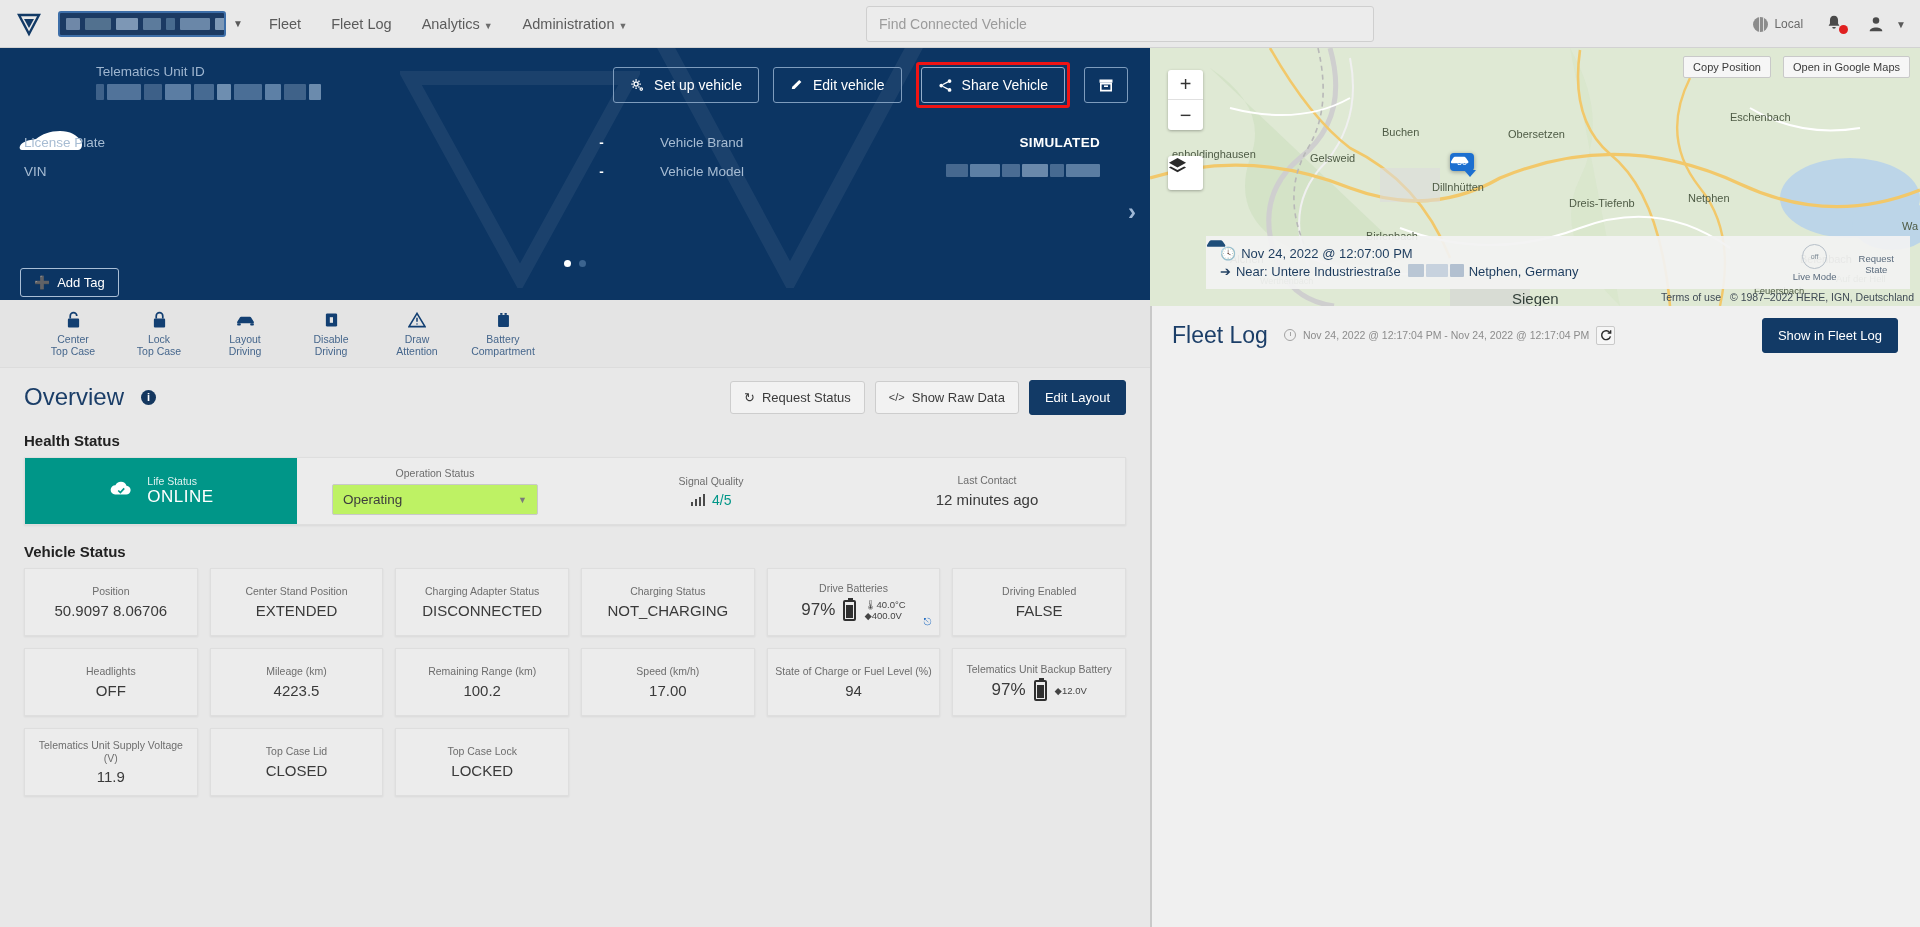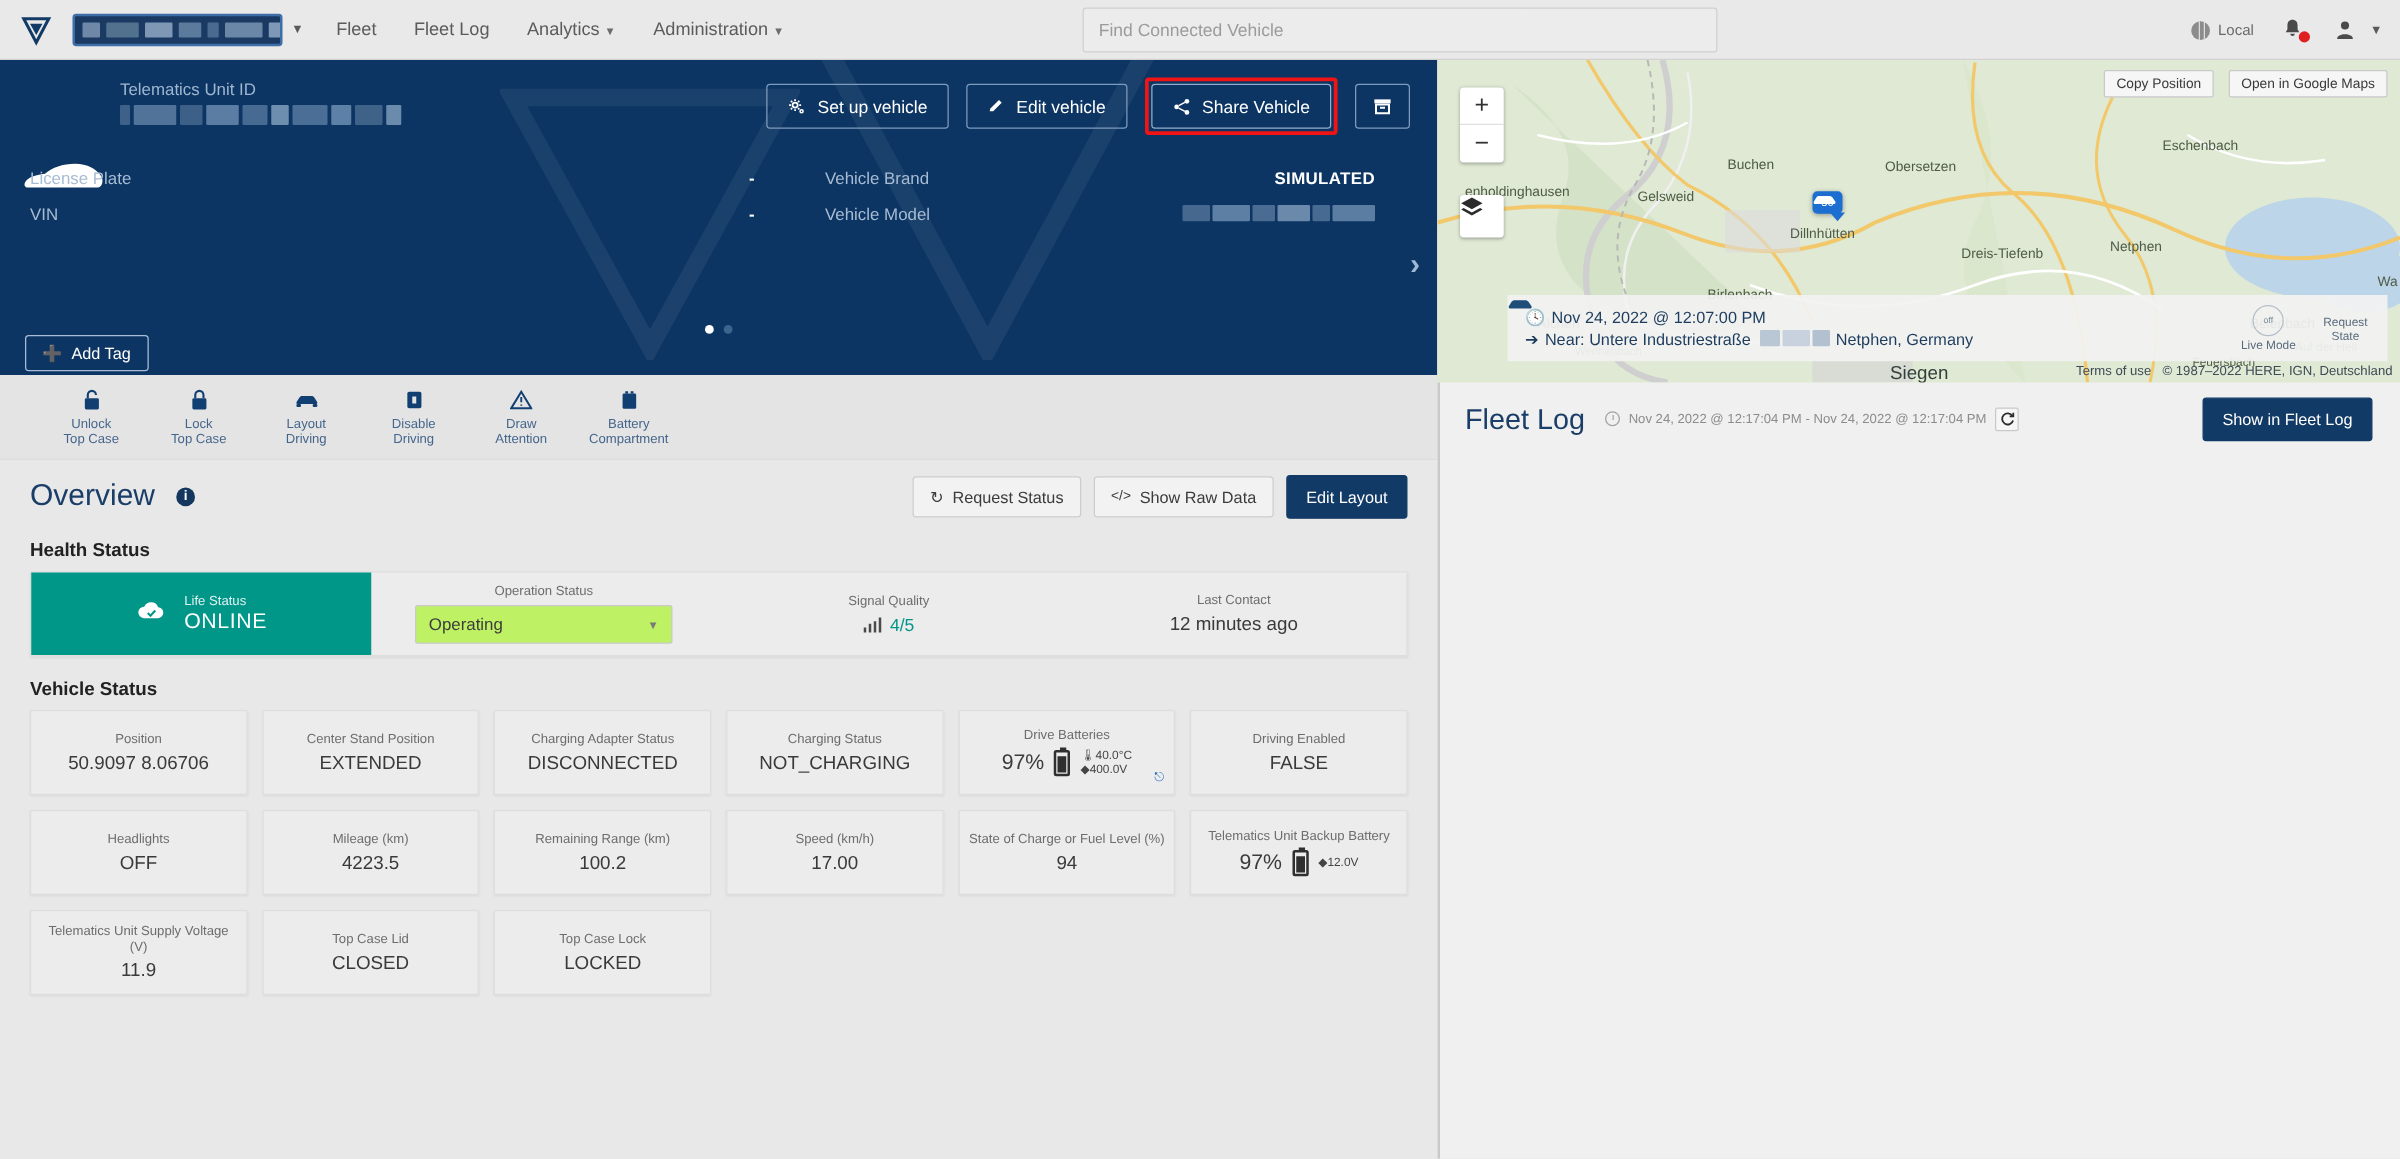--- a/index.html
+++ b/index.html
@@ -408,21 +408,21 @@
     </div>
 
     <div class="action-strip">
       <div class="act">
         <span class="act-ic">
             <svg width="15" height="18" viewBox="0 0 16 19">
               <path d="M4.5 8 V5.2 A3.5 3.5 0 0 1 11.5 5.2" fill="none" stroke="#123f72" stroke-width="1.8"></path>
               <rect x="2" y="8" width="12" height="9.5" rx="1.2" fill="#123f72"></rect>
             </svg>
           </span>
-        <span class="act-lbl"><span>Unlock</span><br><span>Top Case</span></span>
+        <span class="act-lbl"><span>Center</span><br><span>Top Case</span></span>
       </div>
       <div class="act">
         <span class="act-ic">
             <svg width="15" height="18" viewBox="0 0 16 19">
               <path d="M4.5 8 V5.2 A3.5 3.5 0 0 1 11.5 5.2 V8" fill="none" stroke="#123f72" stroke-width="1.8"></path>
               <rect x="2" y="8" width="12" height="9.5" rx="1.2" fill="#123f72"></rect>
             </svg>
           </span>
         <span class="act-lbl"><span>Lock</span><br><span>Top Case</span></span>
       </div>

